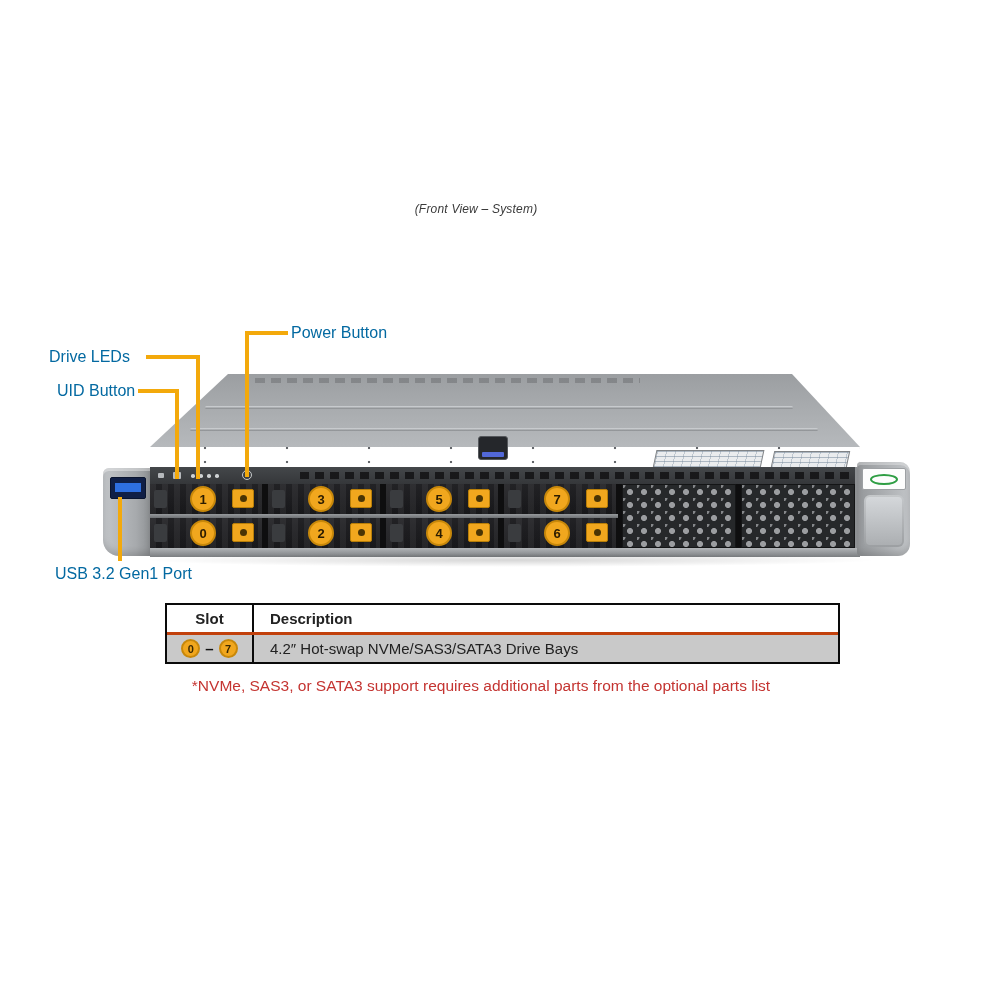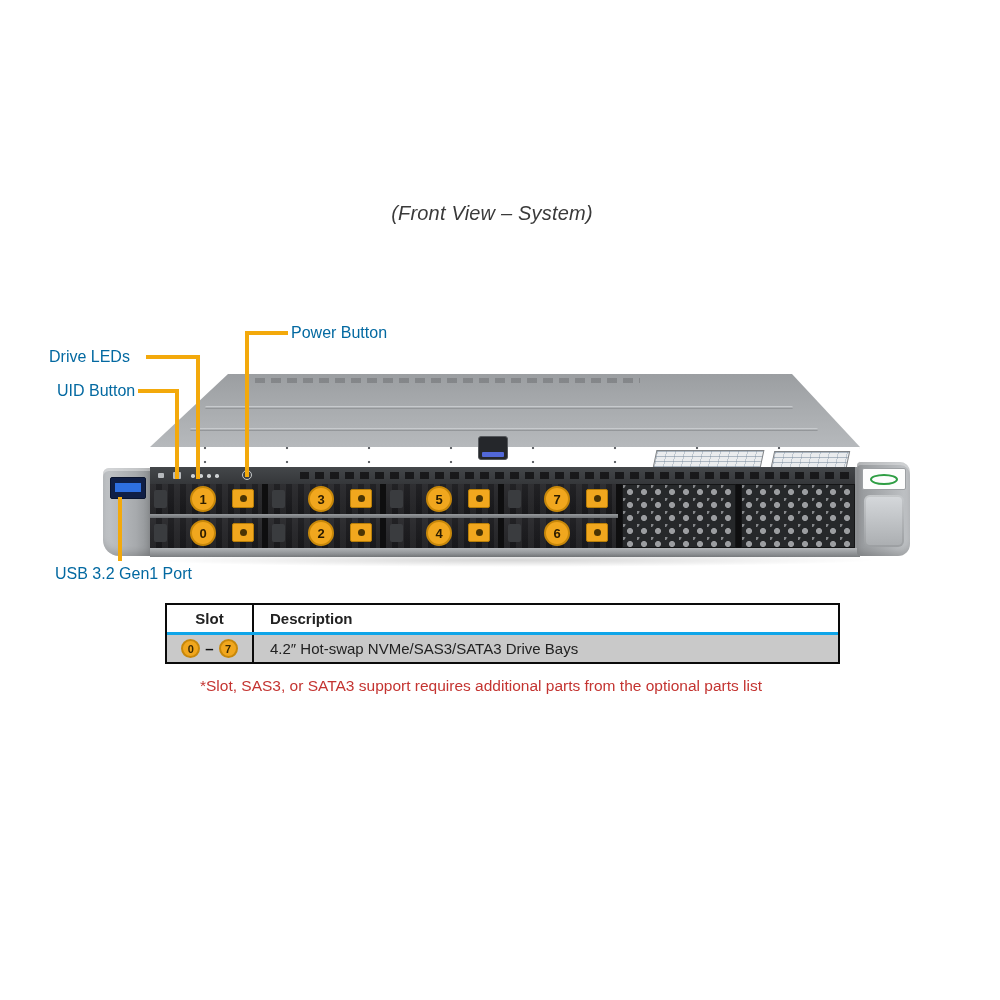--- a/index.html
+++ b/index.html
@@ -1,21 +1,21 @@
 <!DOCTYPE html>
 <html style="--accent_orange: #F3A90B; --badge_orange: #F1A71E; --note_red: #C43431; --table_row_gray: #C9C9C9; --usb_blue: #2E6FE0; --logo_green: #2F9E44;"><head>
 <meta charset="utf-8">
 <style>
   html,body{margin:0;padding:0;background:#fff;}
   .canvas{position:relative;width:1000px;height:1000px;background:#fff;overflow:hidden;
           font-family:"Liberation Sans", sans-serif;color:#222;}
 
   
-  .fig-title{position:absolute;left:492px;top:202px;transform:translateX(-50%);
-             font-size:20px;font-style:italic;color:#3a3a3a;letter-spacing:.2px;white-space:nowrap;}
+  .fig-title{position:absolute;left:476px;top:202px;transform:translateX(-50%);
+             font-size:12px;font-style:italic;color:#3a3a3a;letter-spacing:.2px;white-space:nowrap;}
   .callout-label{position:absolute;font-size:16px;color:#0369a1;white-space:nowrap;}
   .note{position:absolute;left:481px;top:677px;transform:translateX(-50%);
         font-size:15.5px;color:var(--note_red,#C43431);white-space:nowrap;}
 
   
   .cl{position:absolute;background:var(--accent_orange,#F3A90B);}
 
   
   .top-cover{position:absolute;left:150px;top:374px;width:710px;height:73px;
      background:linear-gradient(180deg,#9b9ea1 0%,#a8abae 45%,#b6b9bc 100%);
@@ -87,21 +87,21 @@
      border-radius:4px 10px 12px 4px;box-shadow:inset 0 3px 0 rgba(255,255,255,.3), inset 0 -4px 6px rgba(0,0,0,.15);}
   .brand-label{position:absolute;left:5px;top:6px;width:42px;height:20px;background:#fdfdfd;
      border:1px solid #9da0a3;border-radius:2px;display:flex;align-items:center;justify-content:center;}
   .brand-ellipse{width:28px;height:11px;border:2.5px solid var(--logo_green,#2F9E44);border-radius:50%;box-sizing:border-box;}
   .handle{position:absolute;left:7px;top:33px;width:40px;height:52px;border-radius:6px;
      background:linear-gradient(180deg,#d6d9dc,#aaadb0);box-shadow:inset 0 0 0 2px rgba(0,0,0,.08);}
 
   
   .spec-table{position:absolute;left:165px;top:603px;width:675px;border:2px solid #0a0a0a;box-sizing:border-box;}
   .t-row{display:flex;align-items:center;height:27px;}
-  .t-head{background:#fff;border-bottom:3px solid #0ea5e9;font-weight:bold;font-size:15px;}
+  .t-head{background:#fff;border-bottom:3px solid #c2410c;font-weight:bold;font-size:15px;}
   .t-data{background:var(--table_row_gray,#C9C9C9);font-size:15px;}
   .c-slot{width:87px;flex:0 0 87px;height:100%;display:flex;align-items:center;justify-content:center;
           border-right:2px solid #0a0a0a;box-sizing:border-box;gap:5px;}
   .c-desc{flex:1;padding-left:10px;margin-left:6px;}
   .chip{width:19px;height:19px;border-radius:50%;background:var(--badge_orange,#F1A71E);
         border:2px solid #C8880A;box-sizing:border-box;color:#3a2800;font-size:11px;font-weight:bold;
         display:flex;align-items:center;justify-content:center;}
   .chip-dash{font-weight:bold;color:#111;}
 </style>
 </head>
@@ -224,15 +224,15 @@
     <div class="t-row t-data">
       <div class="c-slot">
         <span class="chip">0</span>
         <span class="chip-dash">–</span>
         <span class="chip">7</span>
       </div>
       <div class="c-desc">4.2″ Hot-swap NVMe/SAS3/SATA3 Drive Bays</div>
     </div>
   </div>
 
-  <div class="note">*Slot, SAS3, or SATA3 support requires additional parts from the optional parts list</div>
+  <div class="note">*NVMe, SAS3, or SATA3 support requires additional parts from the optional parts list</div>
 
 </div>
 
 </body></html>

